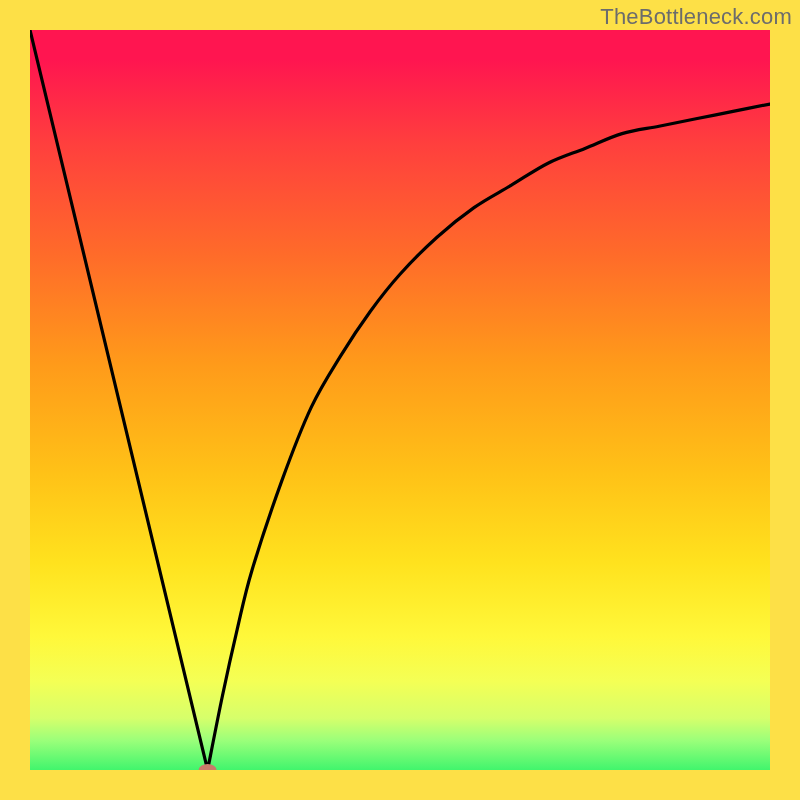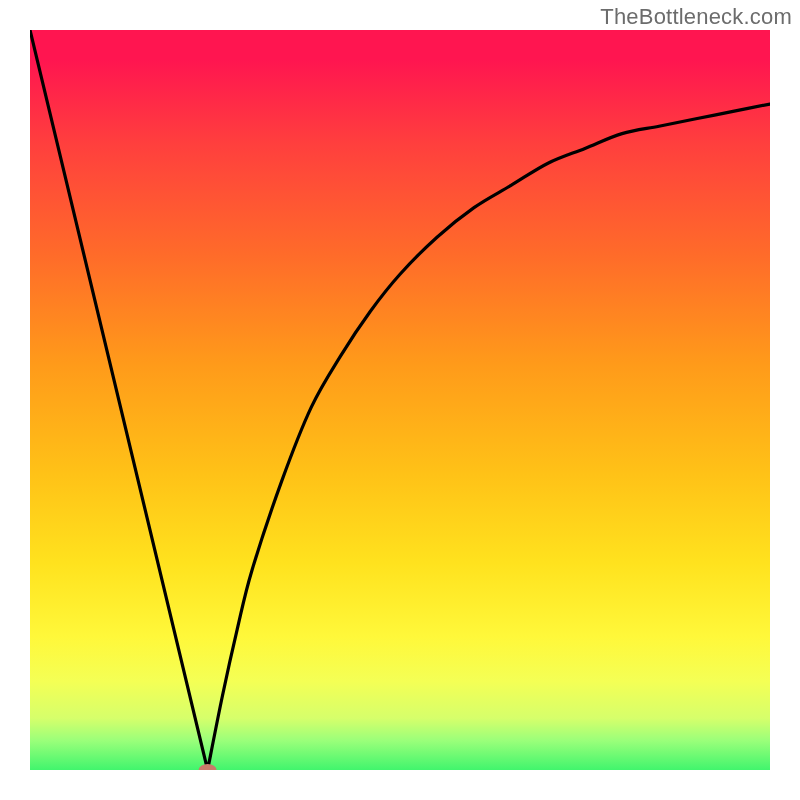--- a/index.html
+++ b/index.html
@@ -8,21 +8,21 @@
     width: 800px;
     height: 800px;
     background: #000;
     font-family: Arial, Helvetica, sans-serif;
     overflow: hidden;
   }
   .frame {
     position: relative;
     width: 800px;
     height: 800px;
-    background: #ffffff;
+    background: #fde047;
   }
   .plot-area {
     position: absolute;
     left: 30px;
     top: 30px;
     width: 740px;
     height: 740px;
     background: linear-gradient(
       to bottom,
       #ff1550 0%,

